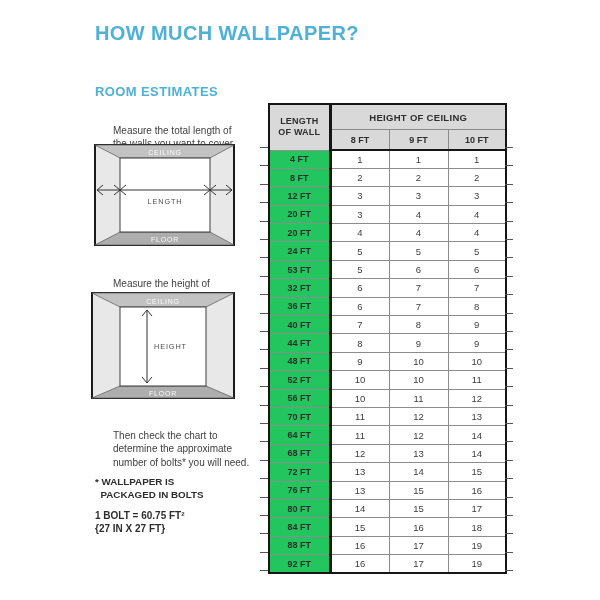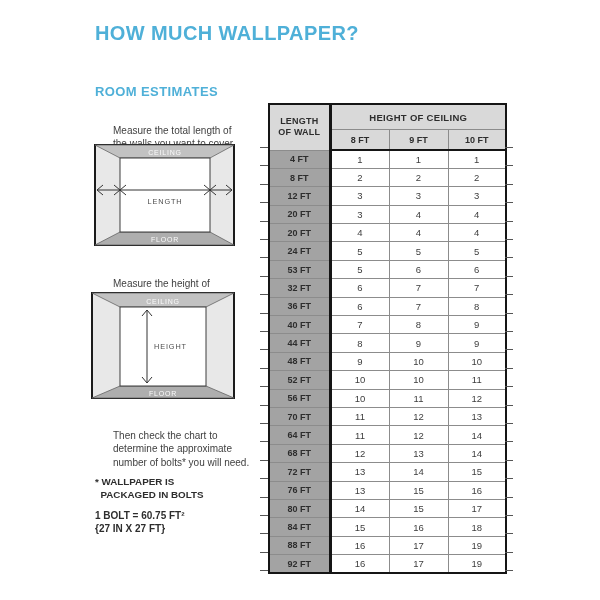--- a/index.html
+++ b/index.html
@@ -60,21 +60,21 @@
   }
   .bolts-table thead th { background: #d9d9d9; color: #2d2d2d; }
   .length-header {
     font-size: 9px; letter-spacing: 0.2px; white-space: pre-line; line-height: 11px;
     border-right: 3px solid #151515 !important;
   }
   .group-header { font-size: 9.5px; letter-spacing: 0.3px; height: 24px; }
   .subhead-row th { font-size: 9px; height: 19px; border-bottom: 2px solid #151515; }
   .bolts-table tbody tr { height: 18.4px; }
   .bolts-table tbody th {
-    background: #a3a3a3; font-size: 9px; color: #2d2d2d;
+    background: #22c55e; font-size: 9px; color: #2d2d2d;
     border-right: 3px solid #151515;
   }
   .bolts-table tbody td {
     background: #ffffff; font-size: 9.5px; font-weight: normal; color: #3d3d3d;
   }
 
   .row-ticks {
     position: absolute; top: 147px; width: 8px; height: 424px;
     background: repeating-linear-gradient(
       to bottom, #555 0px, #555 1px, transparent 1px, transparent 18.4px);

